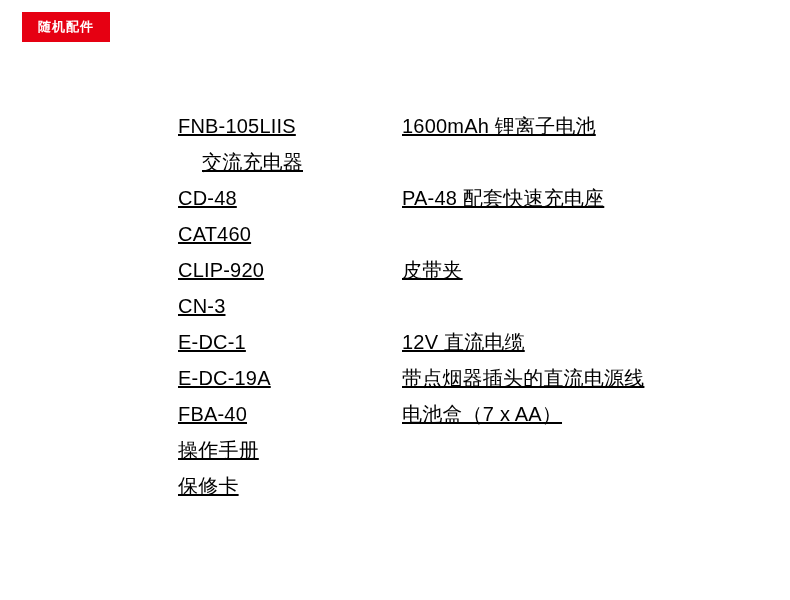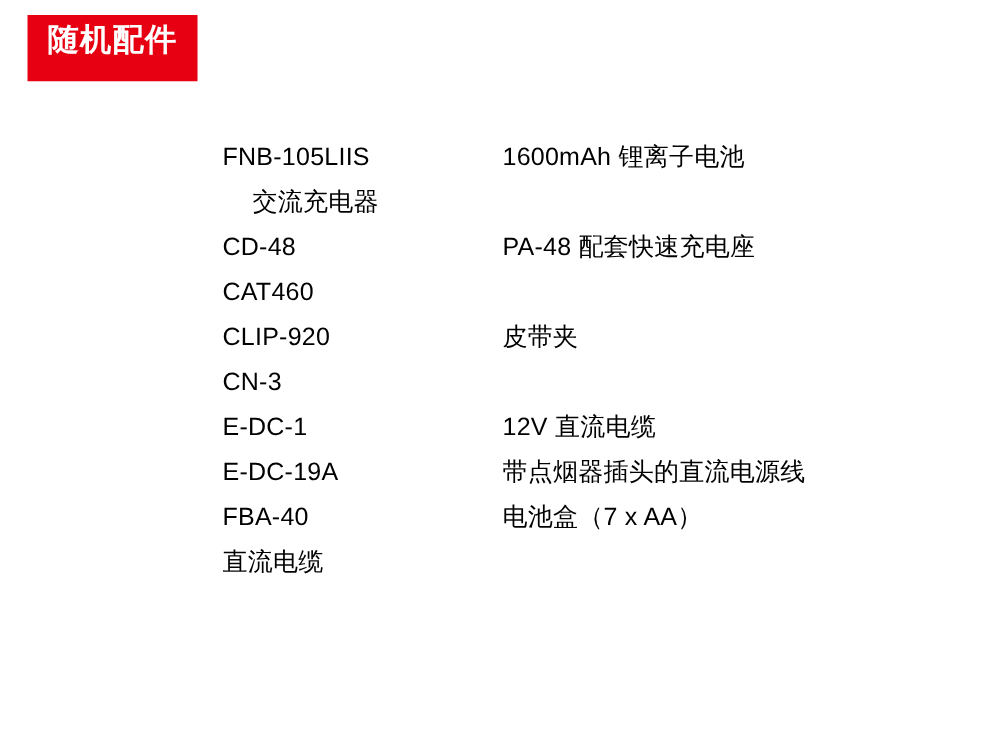--- a/index.html
+++ b/index.html
@@ -20,32 +20,33 @@
     width: 790px;
     height: 600px;
     box-sizing: border-box;
   }
   .title-banner {
     position: absolute;
     left: 22px;
     top: 12px;
     background: #e60012;
     color: #ffffff;
-    font-size: 25px;
+    font-size: 13px;
     font-weight: bold;
     letter-spacing: 1px;
-    padding: 8px 16px 20px 16px;
+    padding: 8px 16px 9px 16px;
     line-height: 1;
     white-space: nowrap;
   }
   .accessory-list {
     position: absolute;
     left: 178px;
     top: 108px;
     width: 580px;
+    text-decoration: underline;
   }
   .acc-row {
     display: flex;
     align-items: baseline;
     height: 36px;
     font-size: 20px;
     line-height: 36px;
     white-space: nowrap;
   }
   .acc-code {
@@ -108,20 +109,24 @@
       <span class="acc-code">E-DC-19A</span>
       <span class="acc-desc">带点烟器插头的直流电源线</span>
     </div>
 
     <div class="acc-row">
       <span class="acc-code">FBA-40</span>
       <span class="acc-desc">电池盒（7 x AA）</span>
     </div>
 
     <div class="acc-row single">
-      <span class="acc-code">直流电缆</span>
+      <span class="acc-code">操作手册</span>
       <span class="acc-desc"></span>
     </div>
 
+    <div class="acc-row single">
+      <span class="acc-code">保修卡</span>
+      <span class="acc-desc"></span>
+    </div>
 
   </div>
 
 </div>
 
 </body></html>

